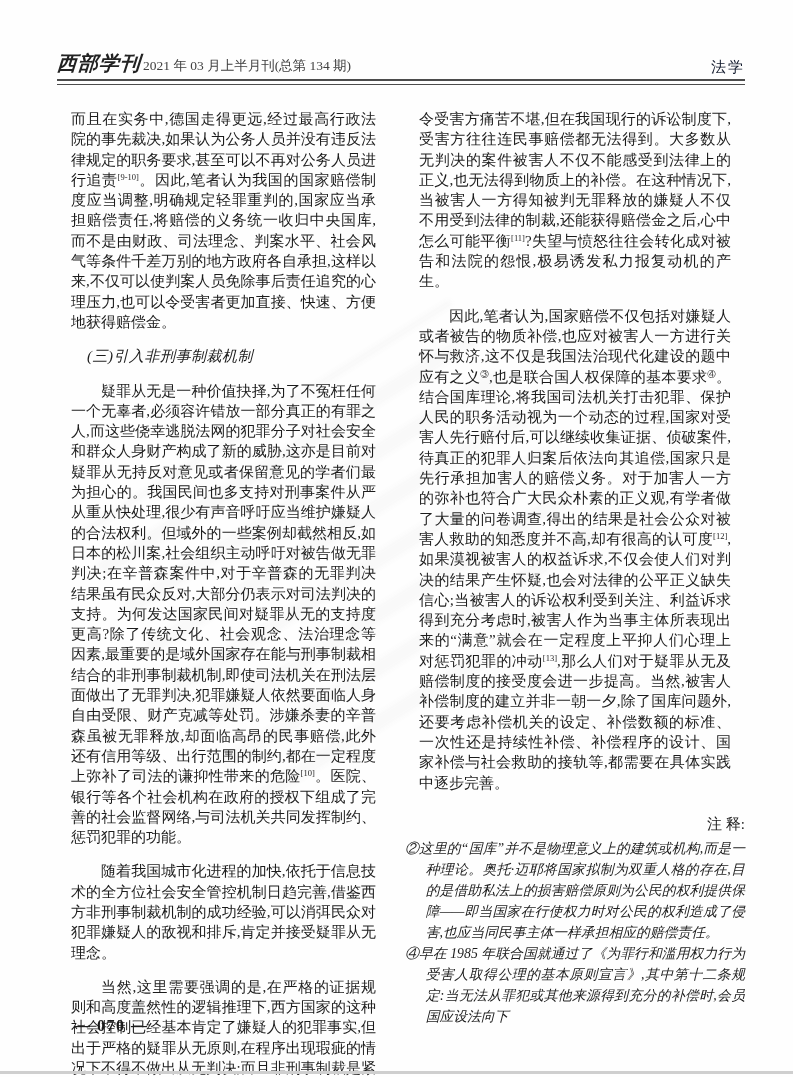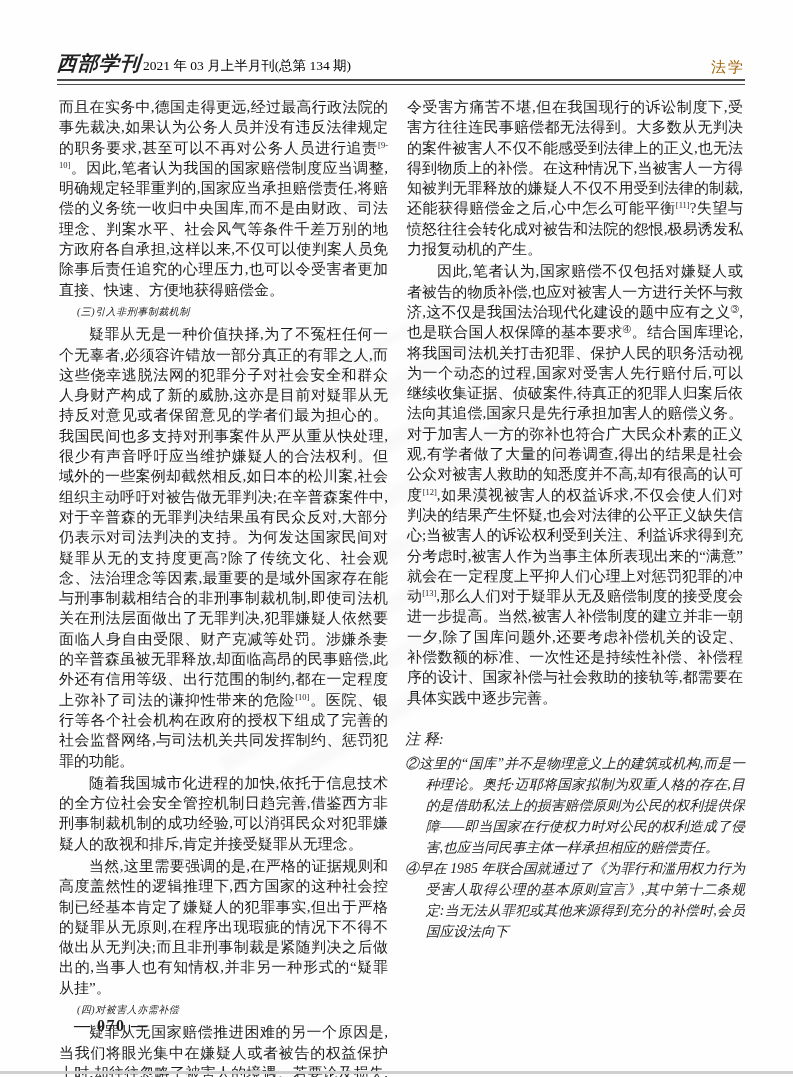--- a/index.html
+++ b/index.html
@@ -7,37 +7,37 @@
     position:relative; width:793px; height:1077px; margin:0 auto;
     background:#fefefe; overflow:hidden; color:#1c1c1c;
     font-family:"Liberation Serif","DejaVu Serif",serif;
   }
   
   .header { position:absolute; top:50px; left:57px; right:48px;
     display:flex; justify-content:space-between; align-items:flex-end; }
   .header-left { display:flex; align-items:baseline; }
   .logo { font-size:20px; font-weight:bold; font-style:italic; letter-spacing:1px;
     transform:skewX(-4deg); color:#222; }
-  .issue { font-size:13.5px; color:#000000; margin-left:2px; }
-  .category { font-size:15px; letter-spacing:2px; color:#a16207; }
+  .issue { font-size:13.5px; color:#404040; margin-left:2px; }
+  .category { font-size:15px; letter-spacing:2px; color:#0f172a; }
   .rule { position:absolute; top:79px; left:57px; right:48px; height:3px;
     border-top:2px solid #4c4c4c; border-bottom:1px solid #4c4c4c; }
   
   .columns { position:absolute; top:95px; left:57px; right:48px; display:flex; gap:15px; }
   .col-left { width:333px; flex:none; }
   .col-right { flex:1; min-width:0; }
-  p.body-text { margin:2px; text-indent:2em; font-size:15px; line-height:20.3px;
+  p.body-text { margin:14px; text-indent:2em; font-size:15px; line-height:20.3px;
     text-align:justify; text-justify:inter-ideograph; }
   p.cont { text-indent:0; }
-  p.heading { margin:0; text-indent:2em; font-style:italic; font-size:10px;
+  p.heading { margin:0; text-indent:2em; font-style:italic; font-size:15px;
     line-height:20.3px; letter-spacing:0.5px; }
   sup { font-size:8.5px; line-height:0; vertical-align:5px; }
   
   .notes { margin-top:20px; }
-  .notes-heading { margin:0 0 3px 0; font-style:italic; font-size:15px; line-height:22px; }
+  .notes-heading { margin:0 0 3px 0; font-size:15px; line-height:22px;text-align:right; }
   .note { margin:0; font-style:italic; font-size:13.8px; line-height:21px;
     padding-left:1.5em; text-indent:-1.5em; text-align:justify; text-justify:inter-ideograph; }
   
   .footer { position:absolute; left:74px; bottom:42px; font-weight:bold;
     font-size:16px; letter-spacing:1.5px; }
   
   .watermark { position:absolute; top:390px; left:130px; width:440px; height:330px;
     transform:rotate(-32deg); pointer-events:none; filter:blur(2px); opacity:.55;
     background:repeating-linear-gradient(0deg, rgba(110,110,110,.06) 0 16px, transparent 16px 46px); }
   .scan-edge { position:absolute; bottom:3px; left:0; right:0; height:3px; background:#cfcfcf; }

